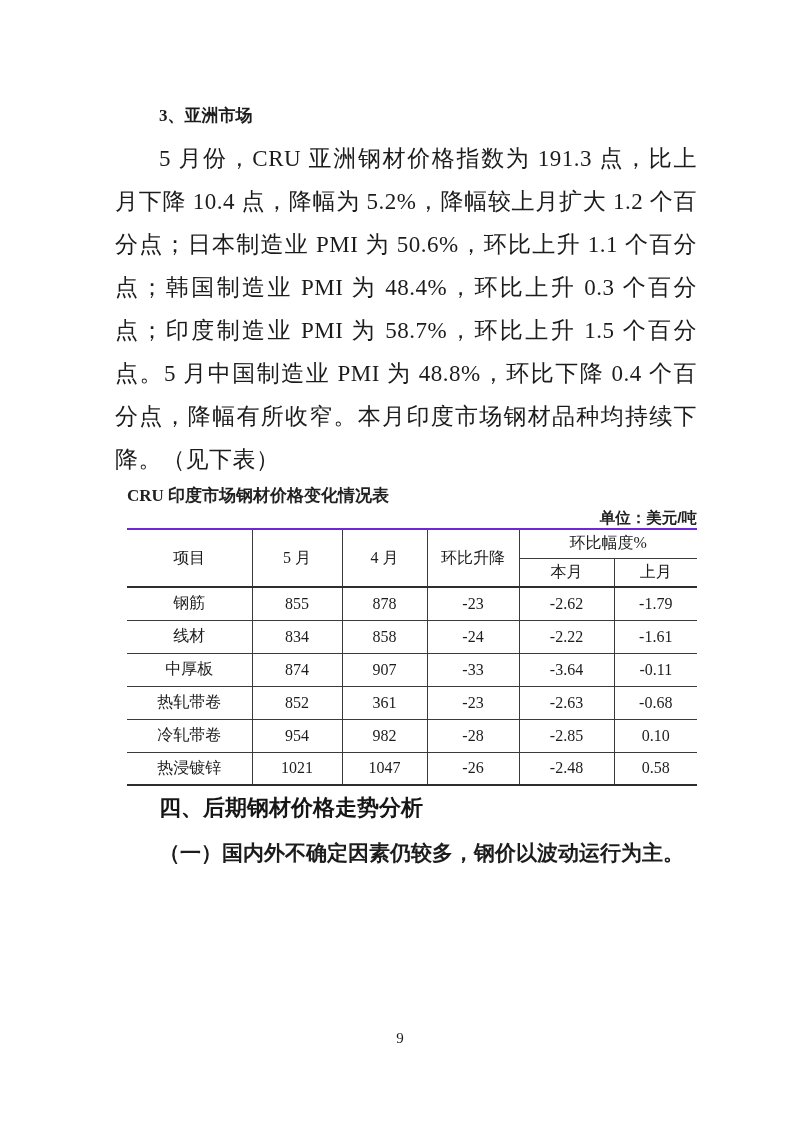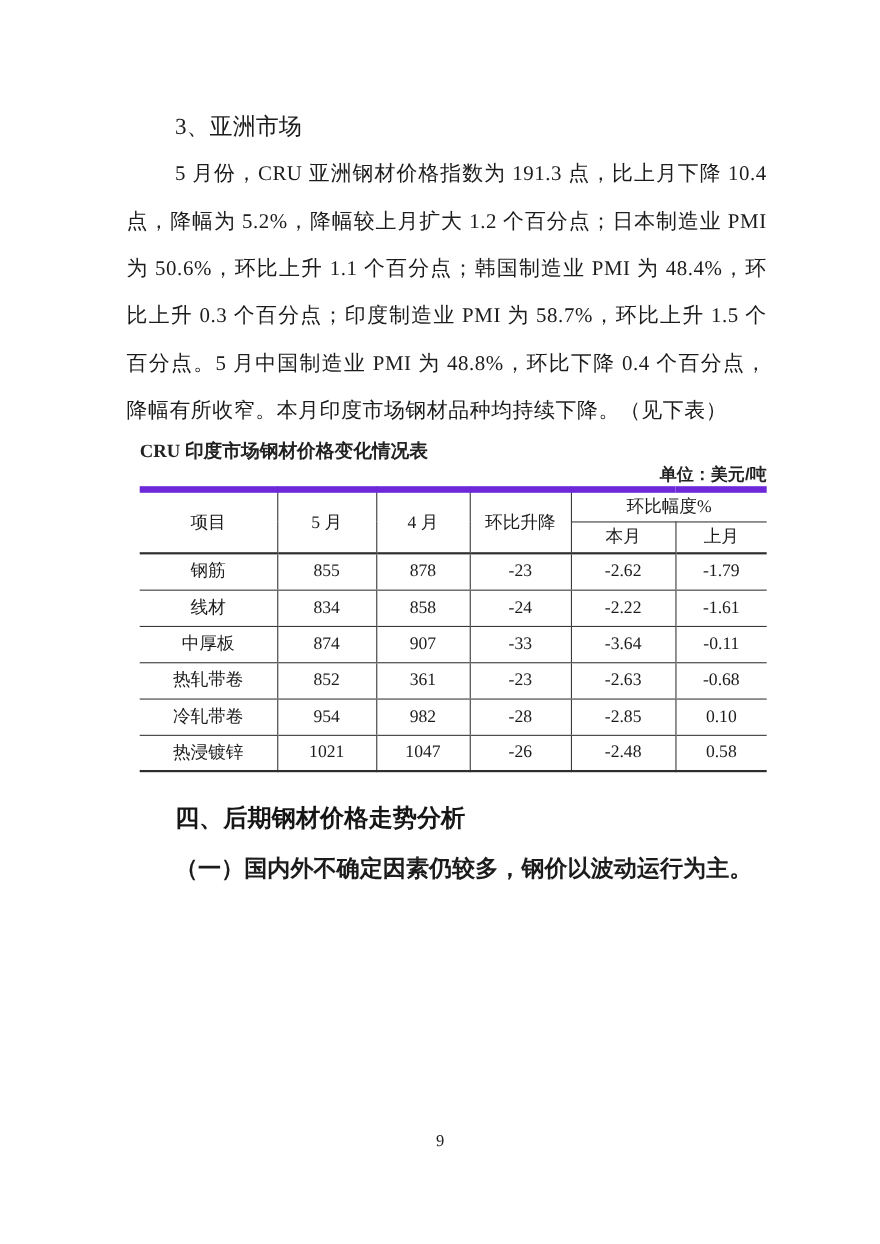--- a/index.html
+++ b/index.html
@@ -18,28 +18,28 @@
   .page {
     position: absolute;
     top: 0; left: 0;
     width: 800px;
     height: 1131px;
     box-sizing: border-box;
     padding: 94px 103px 0 115px;
   }
   
   .h-sub {
-    font-size: 21px;
+    font-size: 17px;
     line-height: 43px;
     padding-left: 44px;
-    font-weight: 400;
+    font-weight: 700;
   }
   .body-text {
     margin: 0;
-    font-size: 19px;
+    font-size: 23px;
     line-height: 43px;
     text-indent: 44px;
     text-align: justify;
     text-align-last: left;
     letter-spacing: 0.5px;
   }
   
   .tbl-title {
     margin-top: 3px;
     width: 570px;
@@ -58,42 +58,42 @@
     font-family: "Liberation Sans", "DejaVu Sans", sans-serif;
     font-weight: 700;
     font-size: 15.5px;
     line-height: 21px;
     color: #222;
   }
   table.price {
     width: 570px;
     margin-left: 12px;
     border-collapse: collapse;
-    border-top: 6px solid #6d28d9;
+    border-top: 2px solid #6d28d9;
     border-bottom: 2px solid #2e2e2e;
     table-layout: fixed;
   }
   table.price th, table.price td {
     font-weight: 400;
     font-size: 16px;
     text-align: center;
     vertical-align: middle;
     padding: 0;
     color: #1c1c1c;
   }
   table.price thead tr { height: 29px; }
   table.price tbody tr { height: 33px; }
   .bl { border-left: 1px solid #3a3a3a; }
   .hb1 { border-bottom: 1px solid #3a3a3a; }   
   .hb2 { border-bottom: 2px solid #2e2e2e; }   
   table.price tbody td { border-bottom: 1px solid #3a3a3a; }
   table.price tbody tr:last-child td { border-bottom: none; }
   
   .h-main {
-    margin-top: 26px;
+    margin-top: 6px;
     padding-left: 44px;
     font-family: Liberation Sans, sans-serif;
     font-weight: 700;
     font-size: 22px;
     line-height: 31px;
     color: #161616;
   }
   .h-item {
     margin-top: 15px;
     padding-left: 44px;

